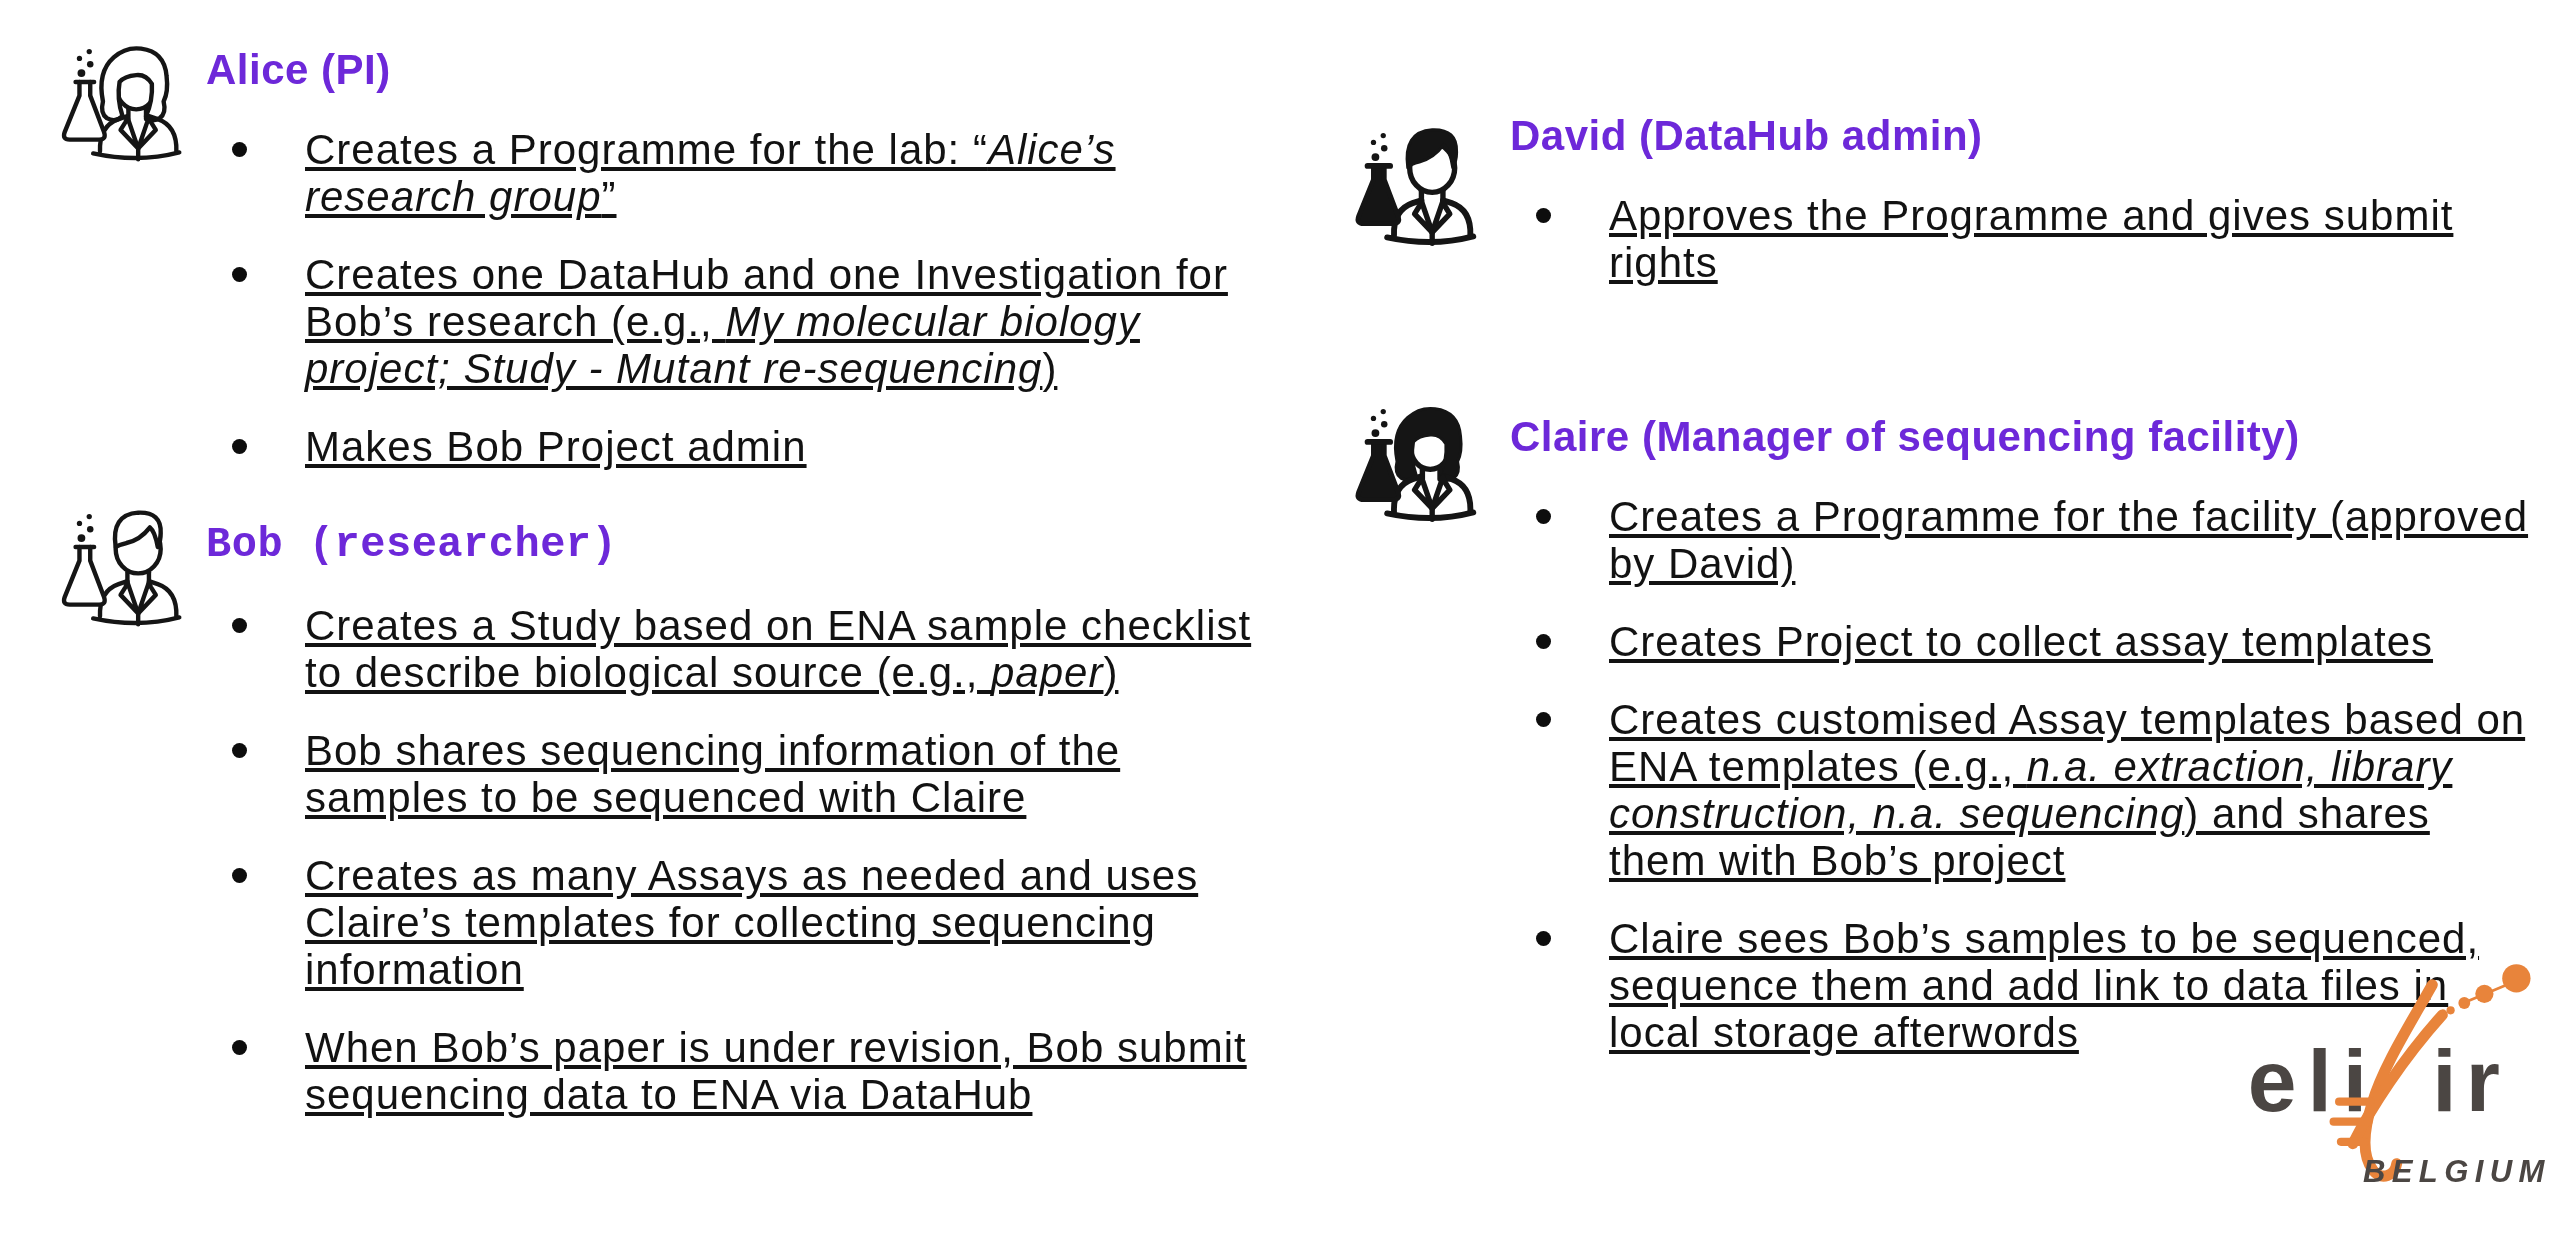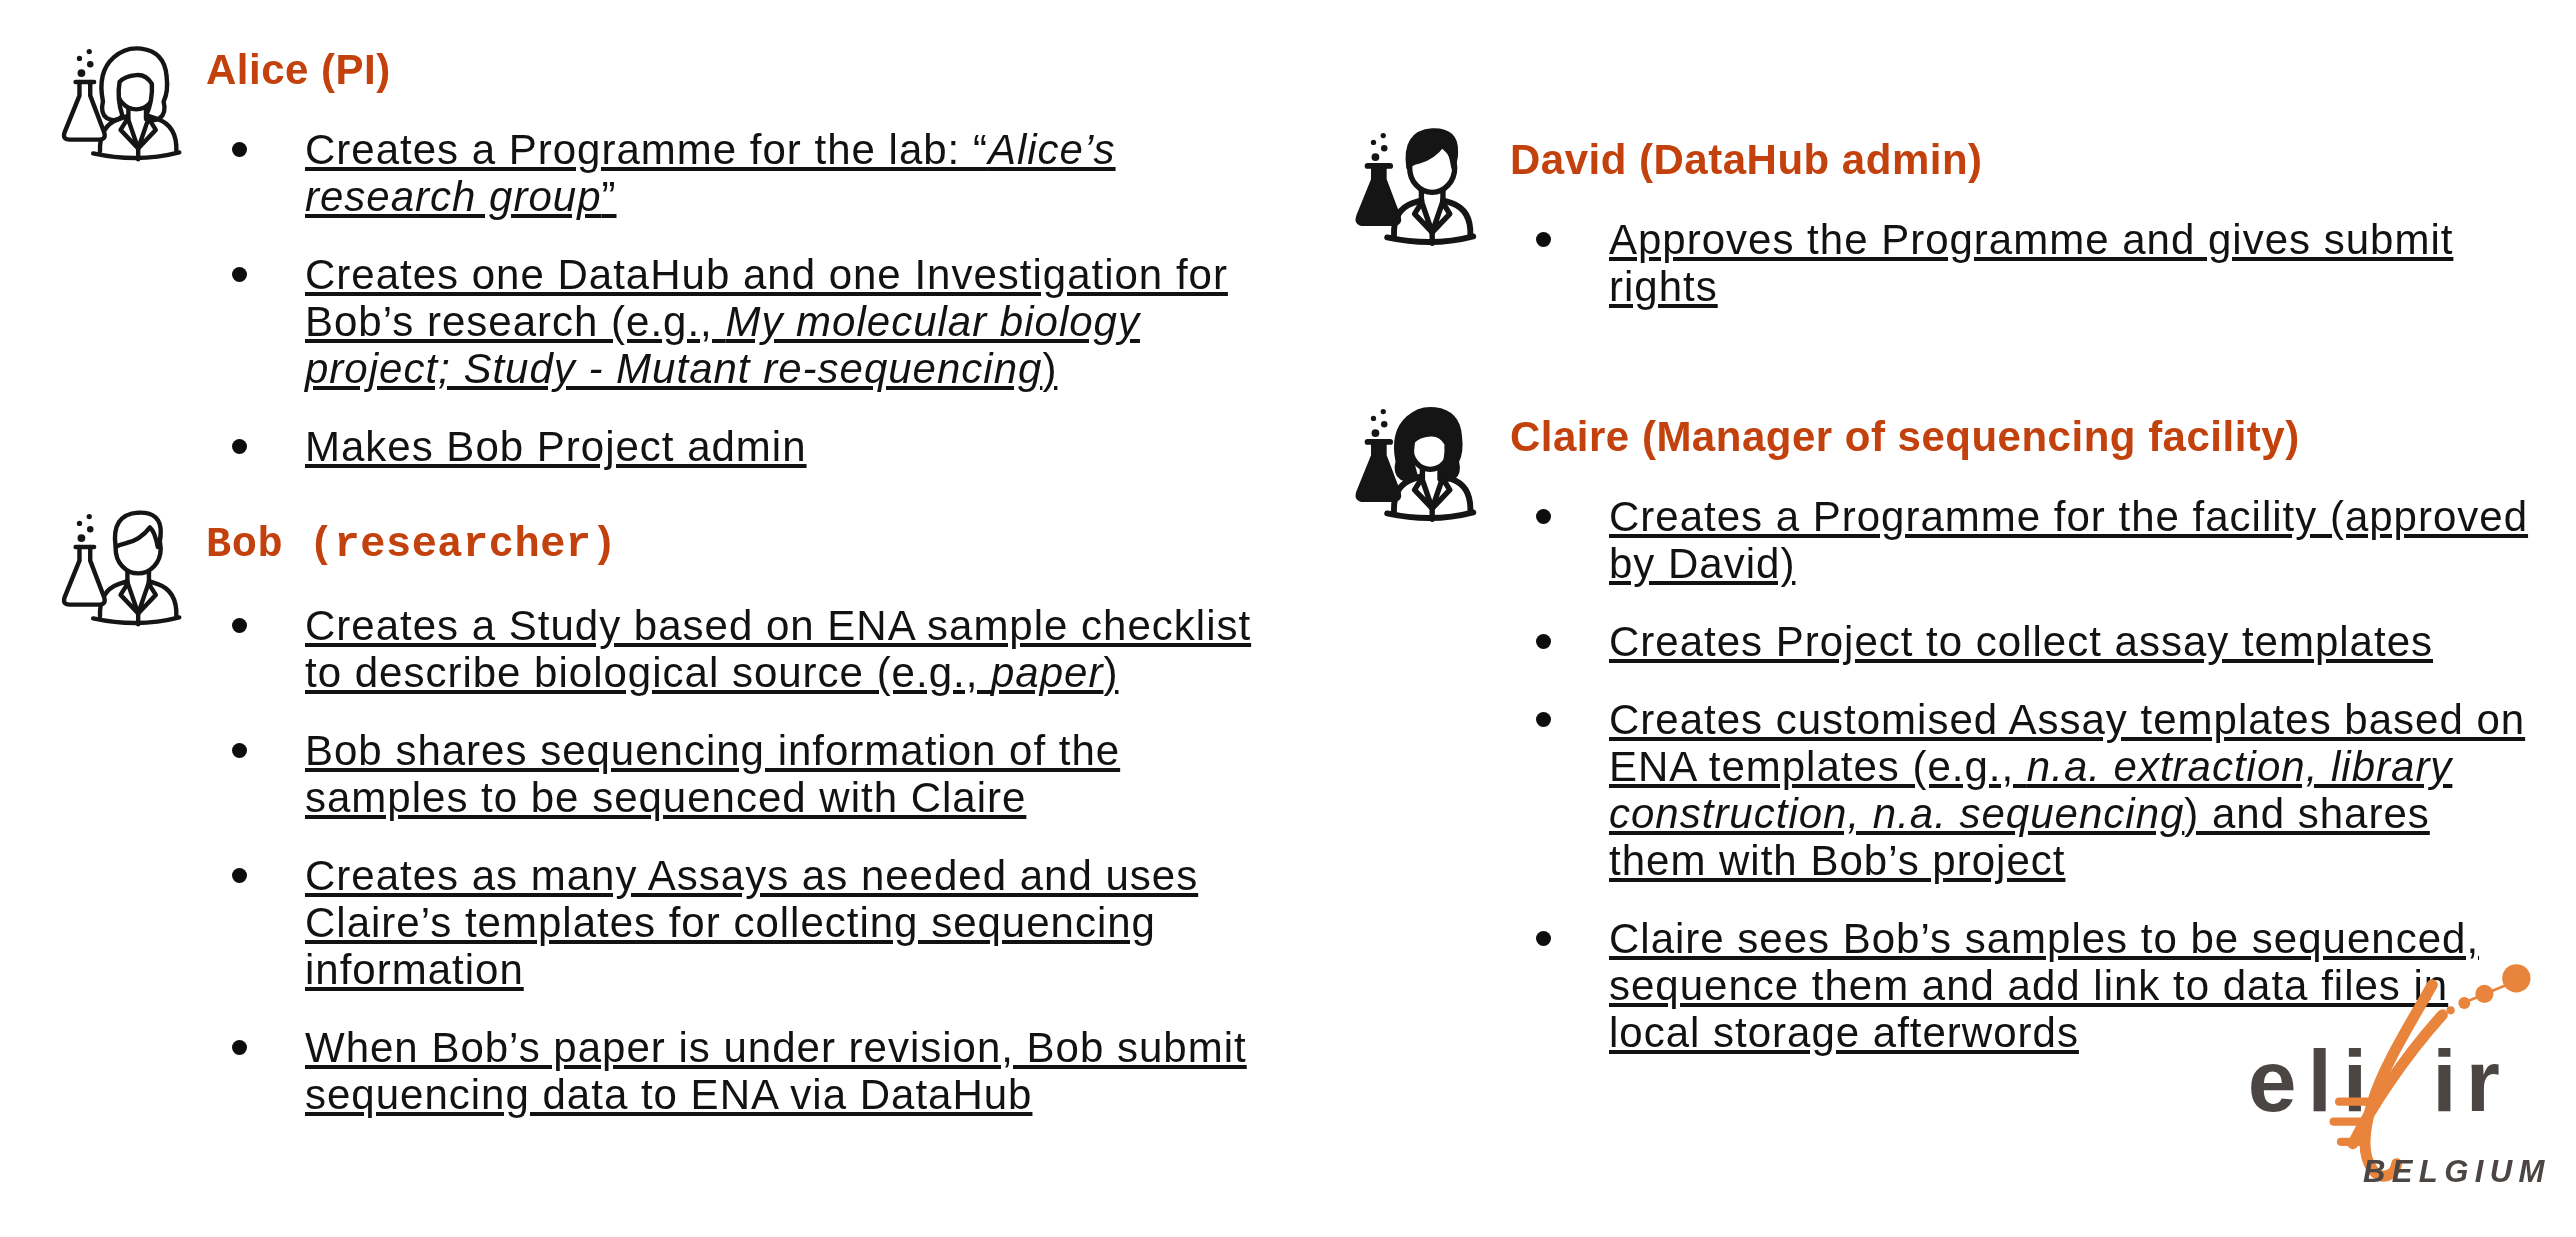--- a/index.html
+++ b/index.html
@@ -9,21 +9,21 @@
     font-family:"Liberation Sans",sans-serif;color:var(--ink);
   }
   .slide{position:relative;width:2576px;height:1238px;overflow:hidden;background:#ffffff;}
 
   .persona{position:absolute;}
   .picon{position:absolute;left:0;top:0;width:137px;height:137px;}
   .picon svg{width:137px;height:137px;display:block;}
   .pcontent{margin-left:151px;}
   .persona h2{
     margin:0;font-size:42px;line-height:51px;font-weight:700;
-    letter-spacing:0.5px;color:#c2410c;
+    letter-spacing:0.5px;color:#6d28d9;
   }
   .persona ul{list-style:none;margin:31px 0 0 0;padding:0;}
   .persona li{
     position:relative;padding-left:99px;margin:0 0 31px 0;
     font-size:42px;line-height:47px;letter-spacing:1px;text-decoration:underline;
   }
   .persona li::before{
     content:"";position:absolute;left:25.6px;top:15.5px;width:15.5px;height:15.5px;
     border-radius:50%;background:#0d0d0d;
   }
@@ -32,21 +32,21 @@
   #p-alice {left:55px;  top:33px;  width:1241px;}
   #p-alice  .picon{top:0px;}
   #p-alice  h2{margin-top:11px;}
   #p-bob   {left:55px;  top:493px; width:1241px;}
   #p-bob    .picon{top:4.6px;}
   #p-bob    h2{margin-top:27px;font-family:Liberation Mono, monospace;}
   #p-alice .pcontent,#p-bob .pcontent{width:1066px;}
 
   #p-david {left:1349px;top:110px; width:1241px;}
   #p-david  .picon{top:7.3px;}
-  #p-david  h2{margin-top:24px;}
+  #p-david  h2{}
   #p-claire{left:1349px;top:387px; width:1241px;}
   #p-claire .picon{top:5.5px;}
   #p-claire h2{margin-top:24px;}
   #p-david .pcontent,#p-claire .pcontent{width:1026px;margin-left:161px;}
 
   .logo{position:absolute;left:2235px;top:960px;width:338px;height:265px;}
   .logo svg{width:338px;height:265px;display:block;}
 </style>
 </head>
 <body>

